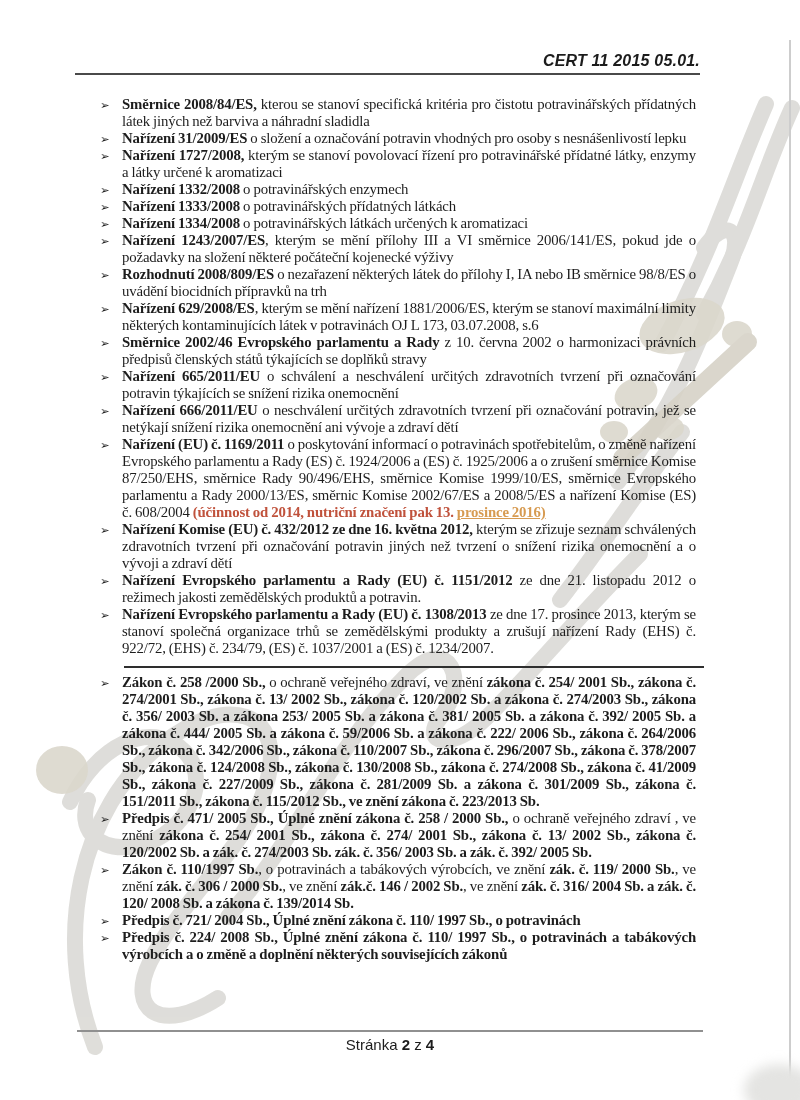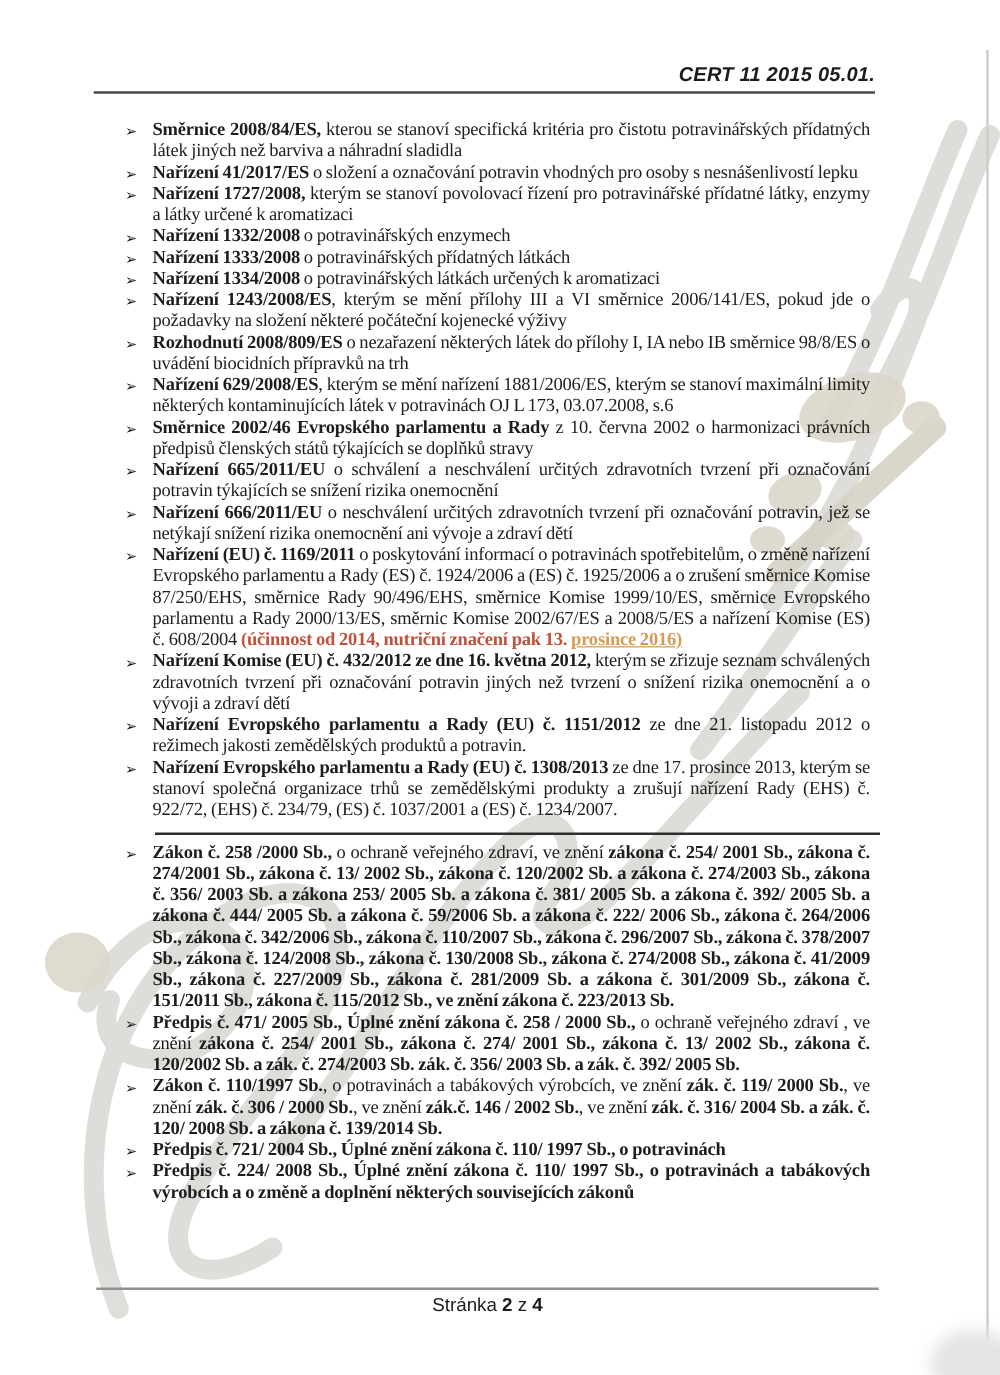--- a/index.html
+++ b/index.html
@@ -75,26 +75,26 @@
   </svg>
 
   <div class="layer">
 
     <div class="header-text">CERT 11 2015 05.01.</div>
     <div class="header-rule"></div>
 
     <div class="content">
       <div>
           <div class="li"><span class="bullet">➢</span><span><span class="seg-b">Směrnice 2008/84/ES,</span><span> kterou se stanoví specifická kritéria pro čistotu potravinářských přídatných látek jiných než barviva a náhradní sladidla</span></span></div>
-          <div class="li"><span class="bullet">➢</span><span><span class="seg-b">Nařízení 41/2017/ES</span><span> o složení a označování potravin vhodných pro osoby s nesnášenlivostí lepku</span></span></div>
+          <div class="li"><span class="bullet">➢</span><span><span class="seg-b">Nařízení 31/2009/ES</span><span> o složení a označování potravin vhodných pro osoby s nesnášenlivostí lepku</span></span></div>
           <div class="li"><span class="bullet">➢</span><span><span class="seg-b">Nařízení 1727/2008,</span><span> kterým se stanoví povolovací řízení pro potravinářské přídatné látky, enzymy a látky určené k aromatizaci</span></span></div>
           <div class="li"><span class="bullet">➢</span><span><span class="seg-b">Nařízení 1332/2008</span><span> o potravinářských enzymech</span></span></div>
           <div class="li"><span class="bullet">➢</span><span><span class="seg-b">Nařízení 1333/2008</span><span> o potravinářských přídatných látkách</span></span></div>
           <div class="li"><span class="bullet">➢</span><span><span class="seg-b">Nařízení 1334/2008</span><span> o potravinářských látkách určených k aromatizaci</span></span></div>
-          <div class="li"><span class="bullet">➢</span><span><span class="seg-b">Nařízení 1243/2008/ES</span><span>, kterým se mění přílohy III a VI směrnice 2006/141/ES, pokud jde o požadavky na složení některé počáteční kojenecké výživy</span></span></div>
+          <div class="li"><span class="bullet">➢</span><span><span class="seg-b">Nařízení 1243/2007/ES</span><span>, kterým se mění přílohy III a VI směrnice 2006/141/ES, pokud jde o požadavky na složení některé počáteční kojenecké výživy</span></span></div>
           <div class="li"><span class="bullet">➢</span><span><span class="seg-b">Rozhodnutí 2008/809/ES</span><span> o nezařazení některých látek do přílohy I, IA nebo IB směrnice 98/8/ES o uvádění biocidních přípravků na trh</span></span></div>
           <div class="li"><span class="bullet">➢</span><span><span class="seg-b">Nařízení 629/2008/ES</span><span>, kterým se mění nařízení 1881/2006/ES, kterým se stanoví maximální limity některých kontaminujících látek v potravinách OJ L 173, 03.07.2008, s.6</span></span></div>
           <div class="li"><span class="bullet">➢</span><span><span class="seg-b">Směrnice 2002/46 Evropského parlamentu a Rady</span><span> z 10. června 2002 o harmonizaci právních předpisů členských států týkajících se doplňků stravy</span></span></div>
           <div class="li"><span class="bullet">➢</span><span><span class="seg-b">Nařízení 665/2011/EU</span><span> o schválení a neschválení určitých zdravotních tvrzení při označování potravin týkajících se snížení rizika onemocnění</span></span></div>
           <div class="li"><span class="bullet">➢</span><span><span class="seg-b">Nařízení 666/2011/EU</span><span> o neschválení určitých zdravotních tvrzení při označování potravin, jež se netýkají snížení rizika onemocnění ani vývoje a zdraví dětí</span></span></div>
           <div class="li"><span class="bullet">➢</span><span><span class="seg-b">Nařízení (EU) č. 1169/2011</span><span> o poskytování informací o potravinách spotřebitelům, o změně nařízení Evropského parlamentu a Rady (ES) č. 1924/2006 a (ES) č. 1925/2006 a o zrušení směrnice Komise 87/250/EHS, směrnice Rady 90/496/EHS, směrnice Komise 1999/10/ES, směrnice Evropského parlamentu a Rady 2000/13/ES, směrnic Komise 2002/67/ES a 2008/5/ES a nařízení Komise (ES) č. 608/2004 </span><span class="seg-orange">(účinnost od 2014, nutriční značení pak 13. </span><span class="seg-orange-light">prosince 2016)</span></span></div>
           <div class="li"><span class="bullet">➢</span><span><span class="seg-b">Nařízení Komise (EU) č. 432/2012 ze dne 16. května 2012,</span><span> kterým se zřizuje seznam schválených zdravotních tvrzení při označování potravin jiných než tvrzení o snížení rizika onemocnění a o vývoji a zdraví dětí</span></span></div>
           <div class="li"><span class="bullet">➢</span><span><span class="seg-b">Nařízení Evropského parlamentu a Rady (EU) č. 1151/2012</span><span> ze dne 21. listopadu 2012 o režimech jakosti zemědělských produktů a potravin.</span></span></div>
           <div class="li"><span class="bullet">➢</span><span><span class="seg-b">Nařízení Evropského parlamentu a Rady (EU) č. 1308/2013</span><span> ze dne 17. prosince 2013, kterým se stanoví společná organizace trhů se zemědělskými produkty a zrušují nařízení Rady (EHS) č. 922/72, (EHS) č. 234/79, (ES) č. 1037/2001 a (ES) č. 1234/2007.</span></span></div>
         </div>

